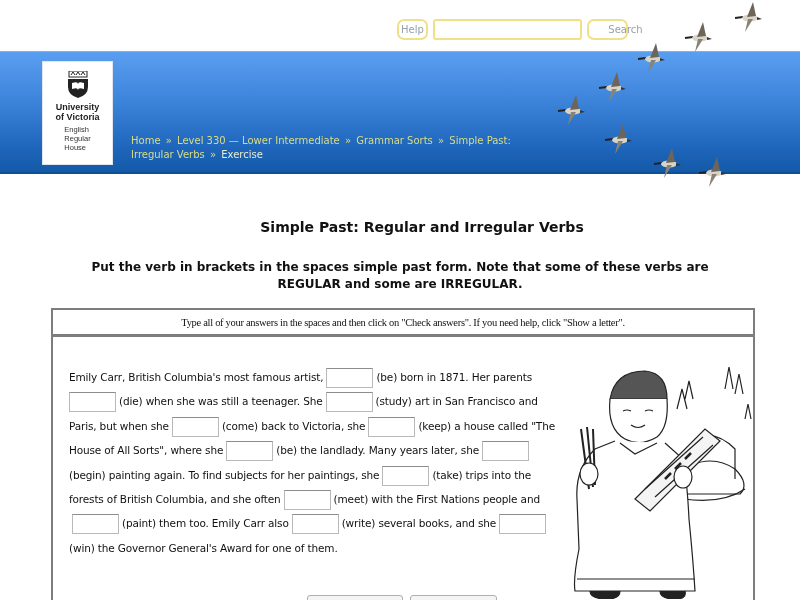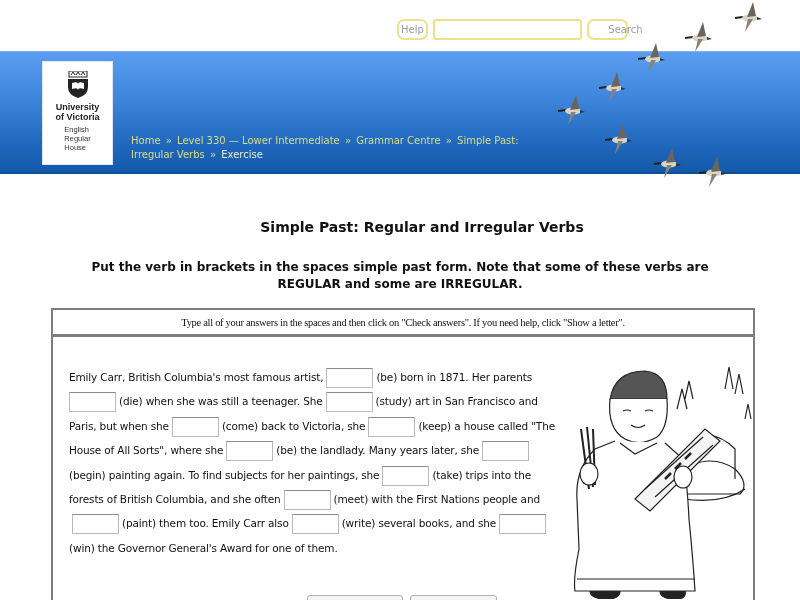--- a/index.html
+++ b/index.html
@@ -121,21 +121,21 @@
       <div>House</div>
     </div>
   </div>
 
 
   <div class="breadcrumb">
     <a>Home</a>
     <span class="sep">»</span>
     <a>Level 330 — Lower Intermediate</a>
     <span class="sep">»</span>
-    <a>Grammar Centre</a>
+    <a>Grammar Sorts</a>
     <span class="sep">»</span>
     <a>Simple Past: Irregular Verbs</a>
     <span class="sep">»</span>
     <span class="current">Exercise</span>
   </div>
 </div>
 
 <svg width="0" height="0" style="position:absolute">
   <defs>
     <g id="goose">

